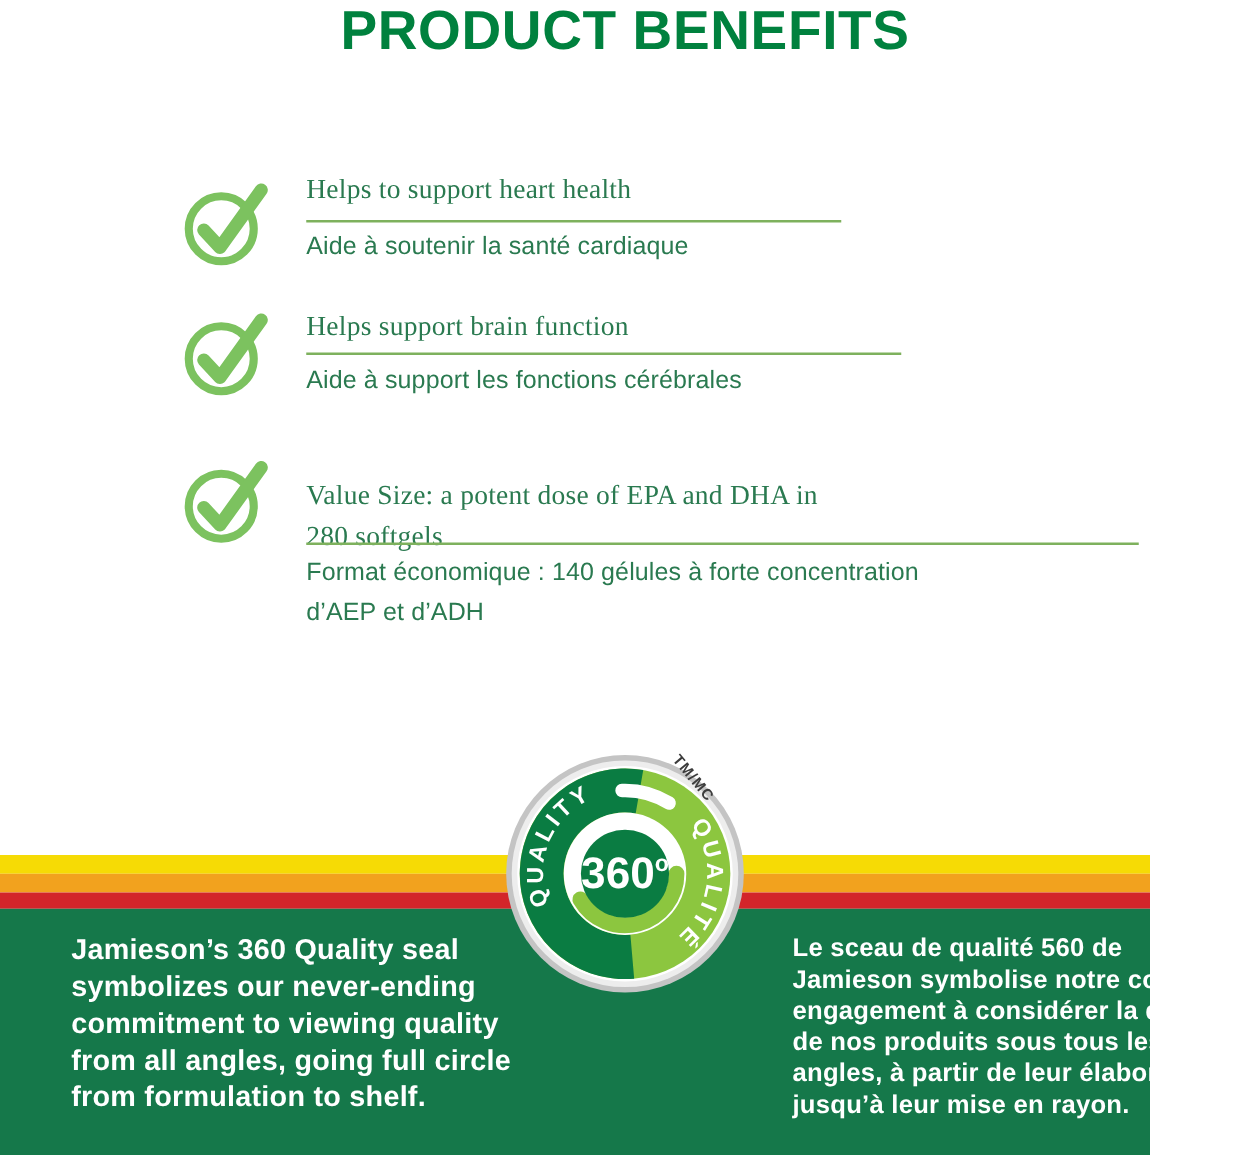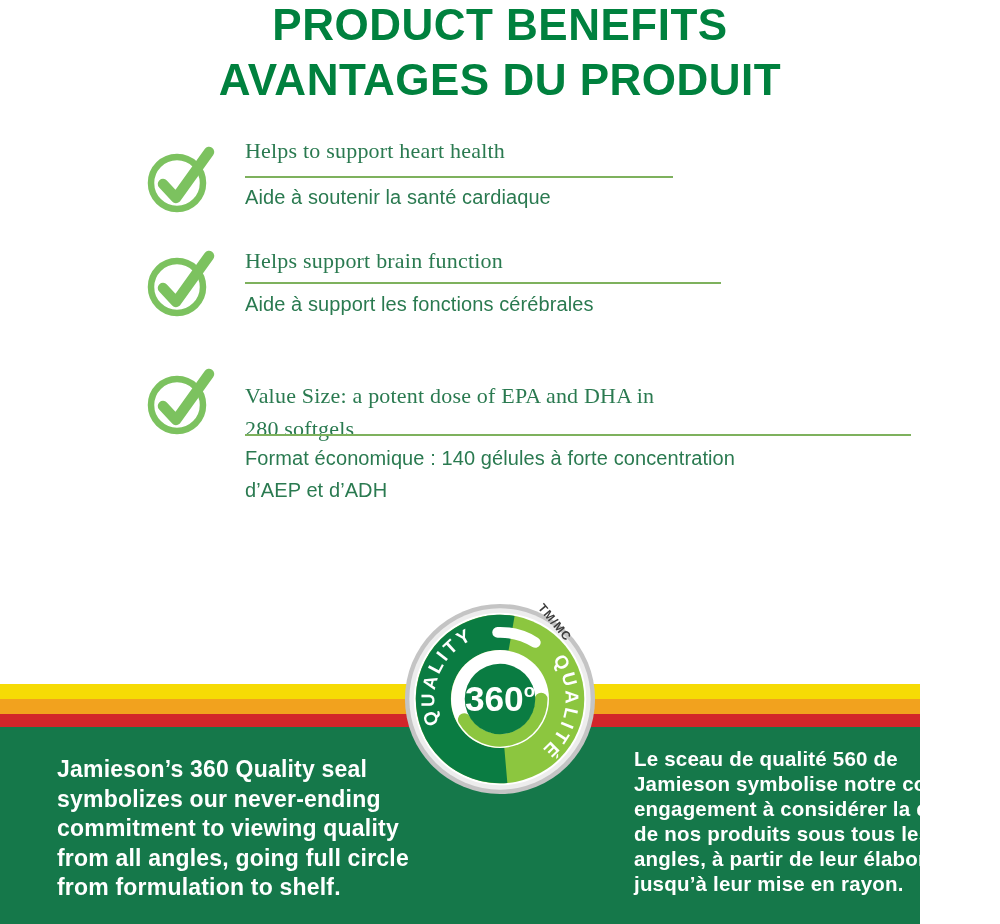--- a/index.html
+++ b/index.html
@@ -21,36 +21,35 @@
   }
   .divider{position:absolute;left:245px;height:2px;background:#7EB15D;}
   .stripe{position:absolute;left:0;width:1000px;}
   .stripe-yellow{top:684px;height:15px;background:#F6DB05;}
   .stripe-orange{top:699px;height:15px;background:#F2A21E;}
   .stripe-red{top:714px;height:13px;background:#D3252A;}
   .green-panel{position:absolute;left:0;top:727px;width:1000px;height:197px;background:#15784A;}
   .footer-text{
     position:absolute;color:#ffffff;font-weight:bold;letter-spacing:0.2px;
   }
-  .footer-en{left:57px;top:745px;width:360px;font-size:23px;line-height:29.5px;margin-top:10px;}
+  .footer-en{left:57px;top:745px;width:360px;font-size:23px;line-height:29.5px;}
   .footer-fr{left:634px;top:746px;width:360px;font-size:20.5px;line-height:25px;}
   .seal{position:absolute;left:402px;top:601px;width:196px;height:196px;}
   .tmmc{
     position:absolute;left:546px;top:601px;color:#3C3C3C;font-size:12px;font-weight:bold;
     letter-spacing:1px;transform:rotate(50deg);transform-origin:0 0;
   }
 </style>
 </head>
 <body>
 
 <div class="page">
 
   <div class="title">
     <div>PRODUCT BENEFITS</div>
-    <div>AVANTAGES DU PRODUIT</div>
   </div>
 
   <div>
     <svg class="benefit-icon" style="left:146px;top:142px;" viewBox="0 0 74 74">
       <circle cx="31" cy="41" r="26" fill="none" stroke="#7CC25F" stroke-width="6.5"></circle>
       <path d="M17,42 L30,56 L63,10" fill="none" stroke="#7CC25F" stroke-width="10.5" stroke-linecap="round" stroke-linejoin="round"></path>
     </svg>
     <div class="ben-en" style="top:134px;">Helps to support heart health</div>
     <div class="divider" style="top:176px;width:428px;"></div>
     <div class="ben-fr" style="top:181px;">Aide à soutenir la santé cardiaque</div>

